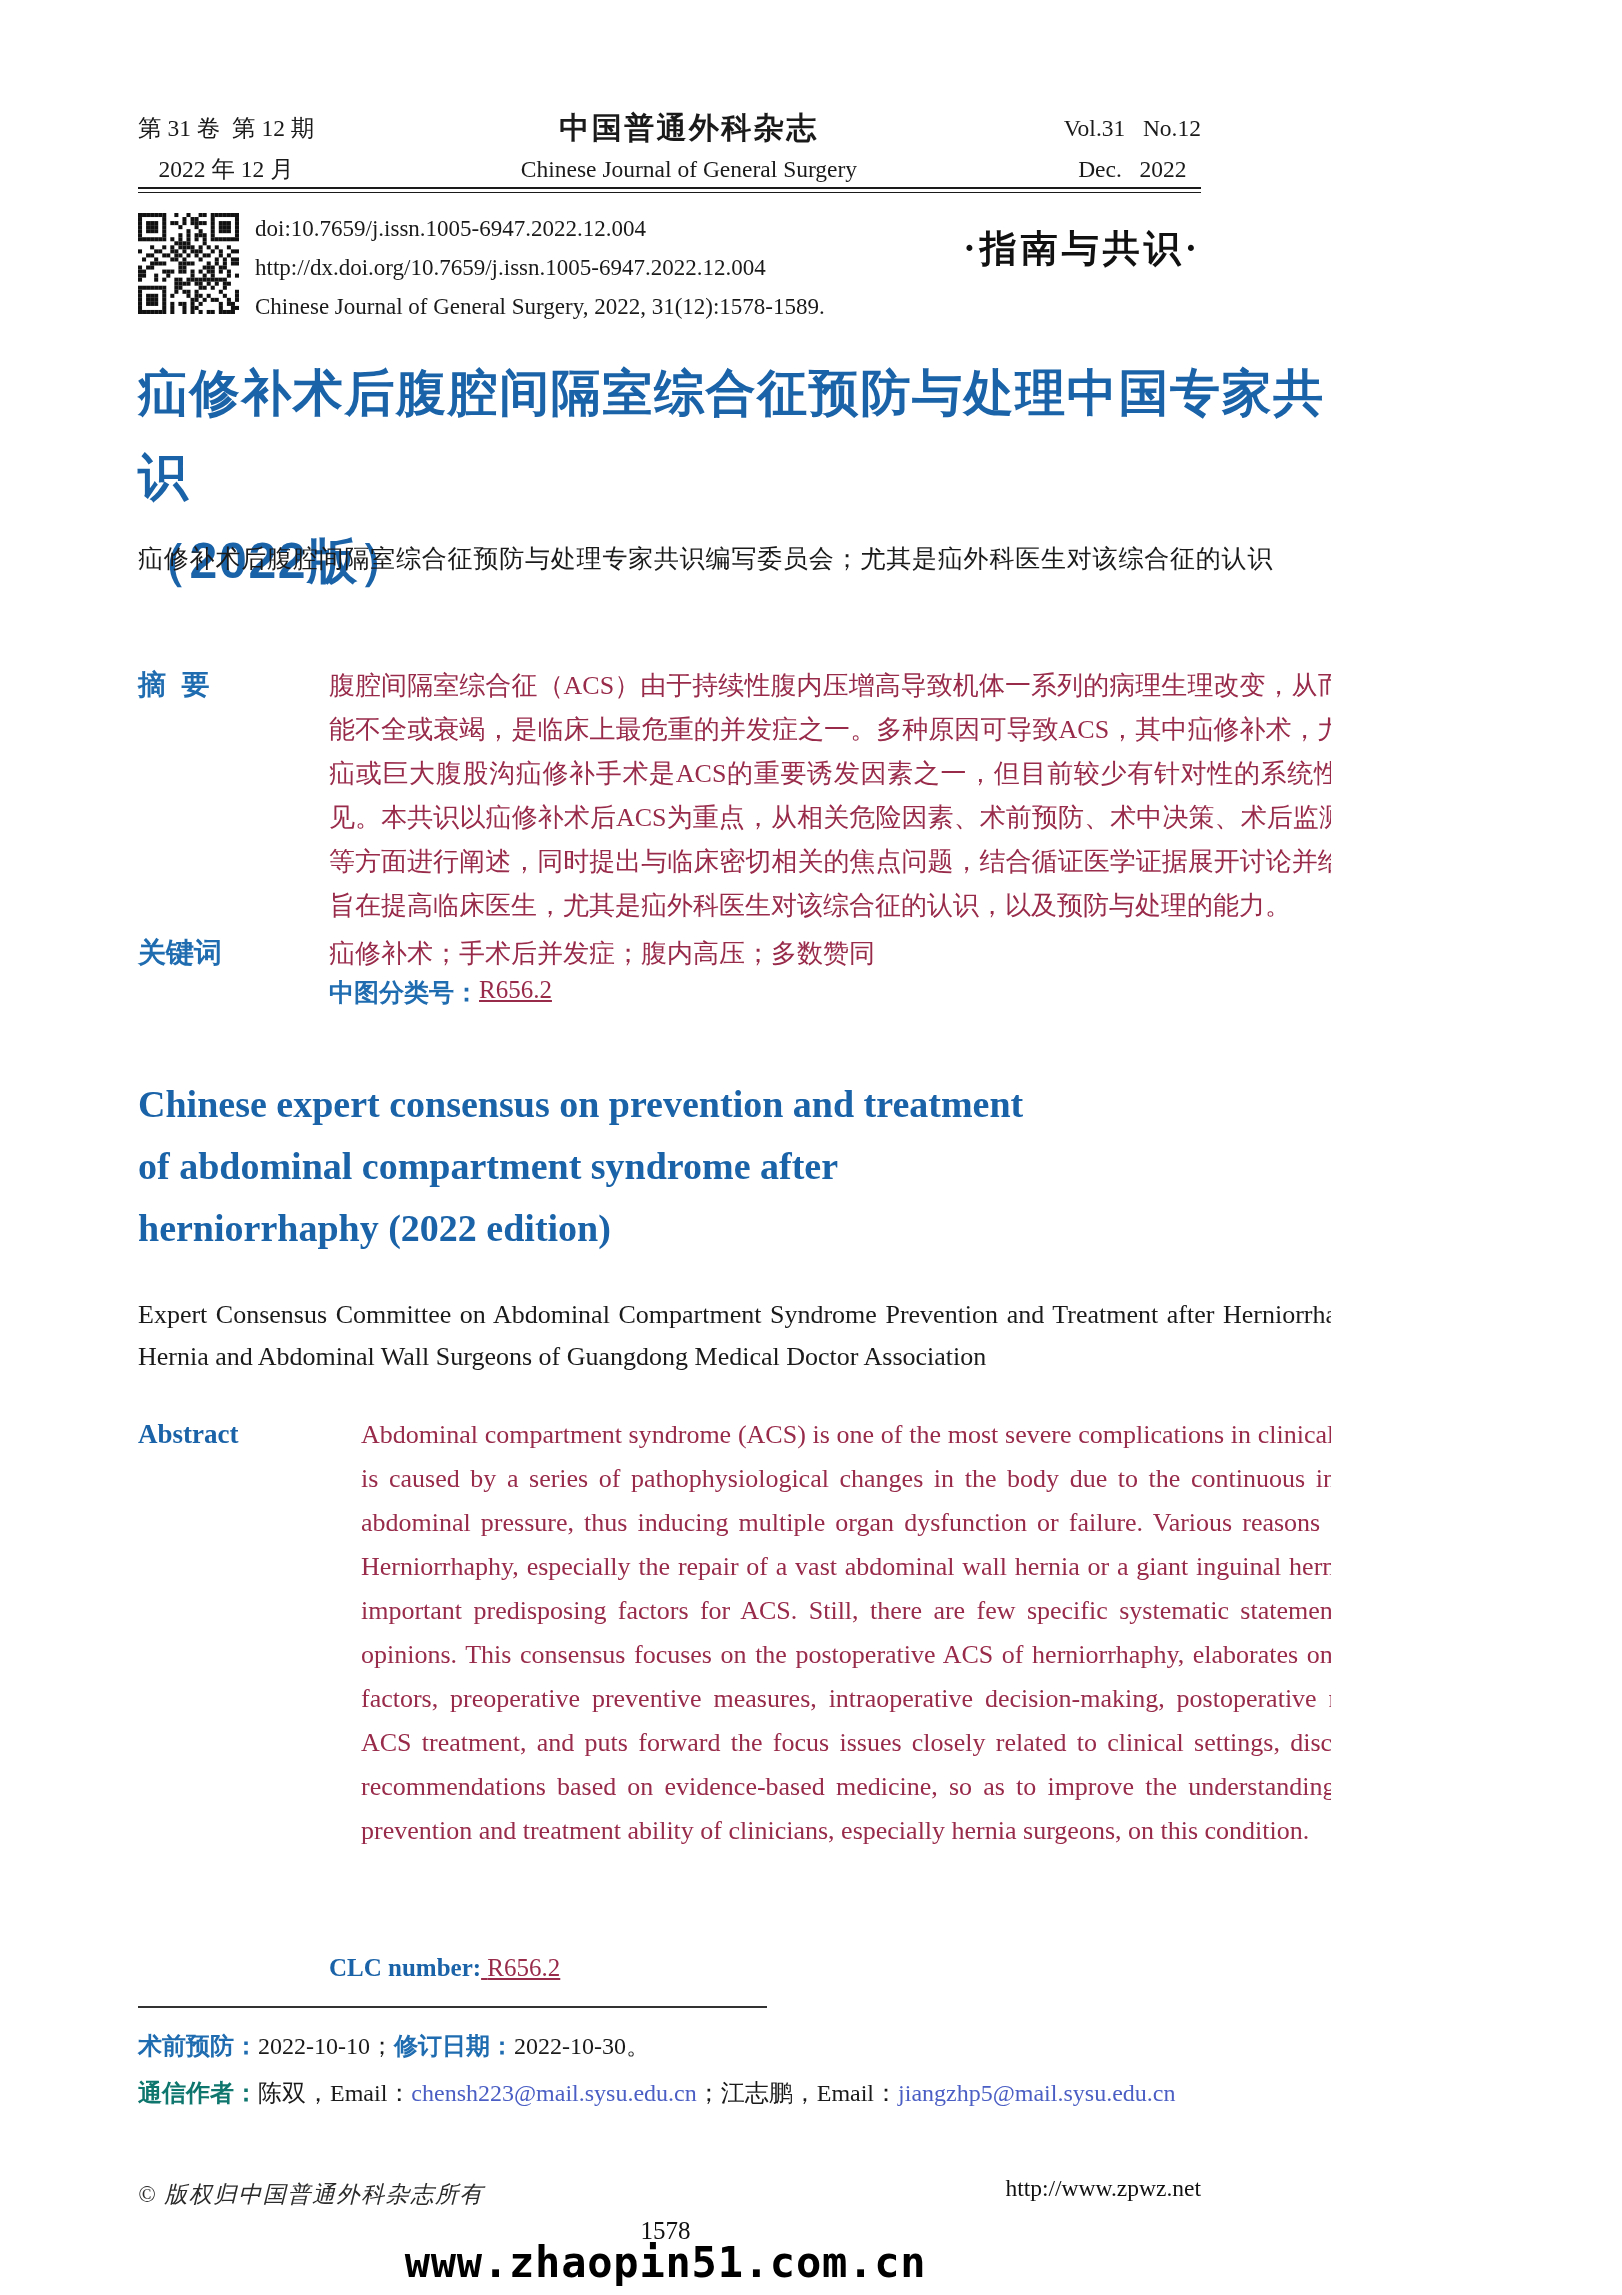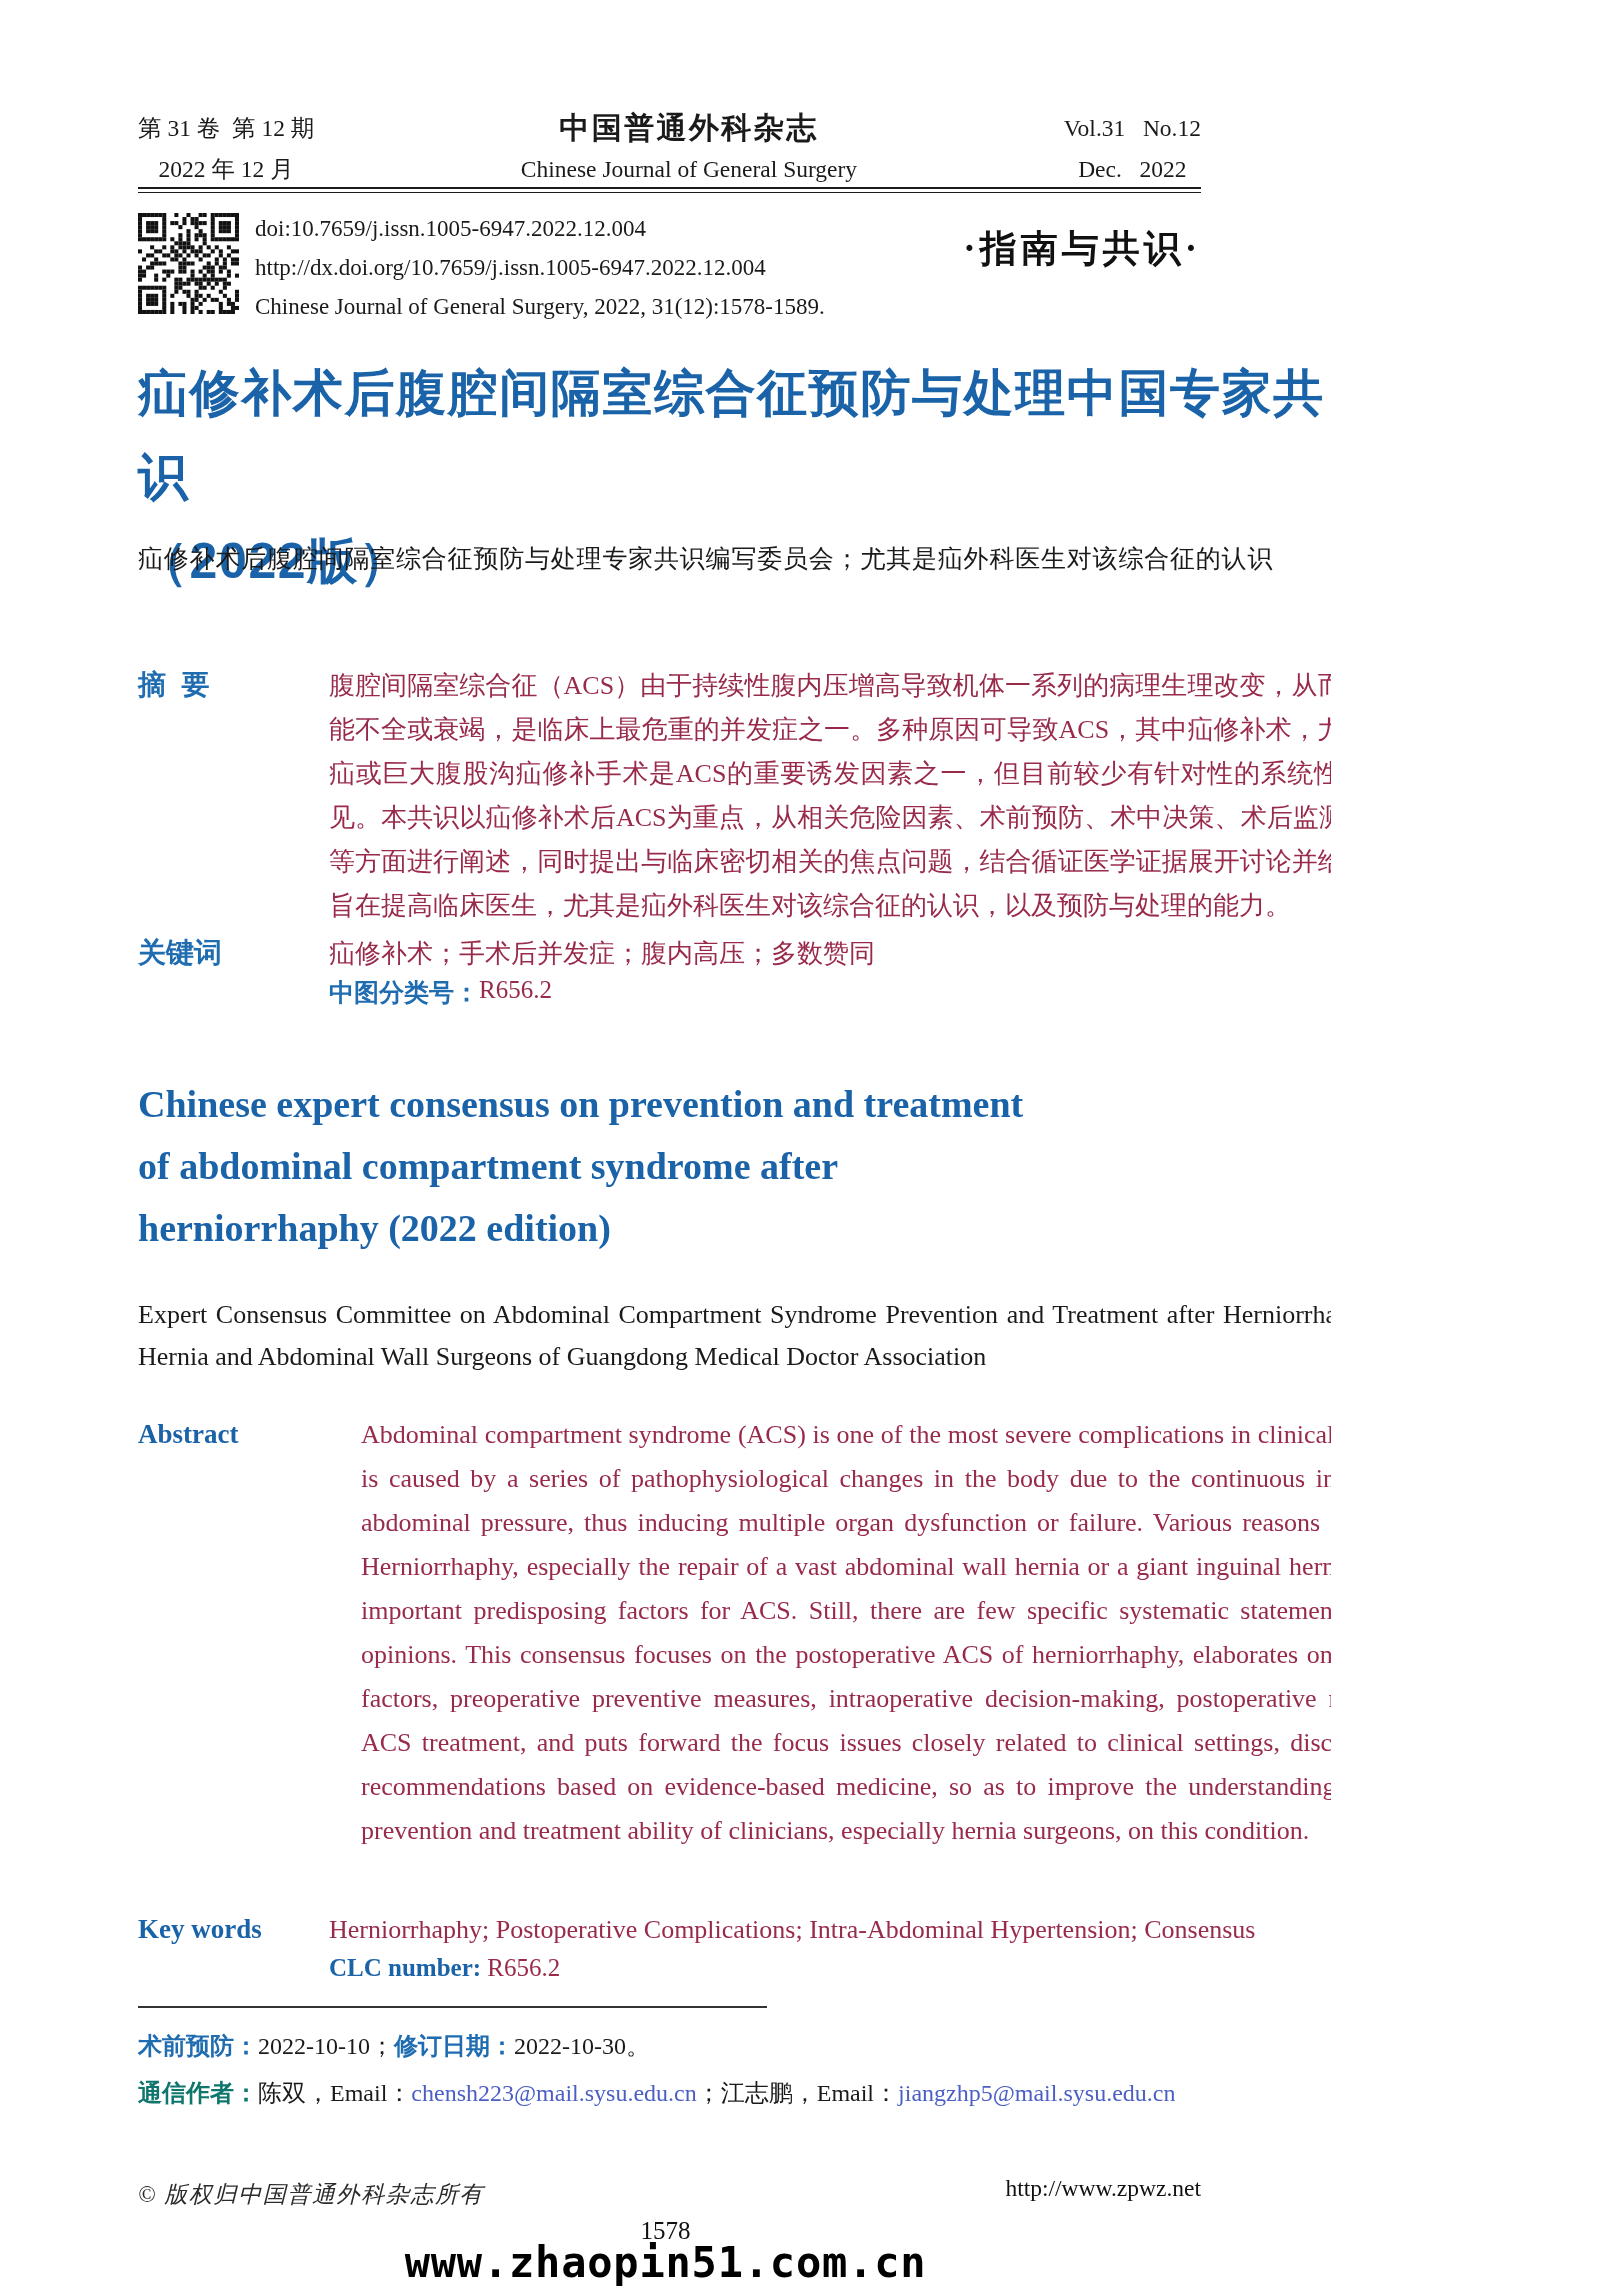--- a/index.html
+++ b/index.html
@@ -26,21 +26,21 @@
             font-family:"Liberation Sans","DejaVu Sans",sans-serif;}
   .authors-cn{position:absolute;left:138px;top:542px;font-size:25px;letter-spacing:0.8px;}
   
   .row{position:absolute;left:138px;width:1362px;display:flex;align-items:flex-start;}
   .lbl-cn{flex:none;width:191px;font-family:"Liberation Sans","DejaVu Sans",sans-serif;font-weight:bold;font-size:28px;line-height:41px;}
   .lbl-en{flex:none;width:191px;font-weight:bold;font-size:27px;line-height:42px;}
   .body-text{flex:1;font-size:26px;line-height:44px;text-align:justify;}
   .indent{padding-left:191px;}
   .clc-lbl-cn{font-family:"Liberation Sans","DejaVu Sans",sans-serif;font-weight:bold;font-size:25px;}
   .clc-lbl-en{font-weight:bold;font-size:25px;}
-  .clc-val{font-size:25px;}
+  .clc-val{font-size:25px;text-decoration:underline;}
   
   .title-en{position:absolute;left:138px;top:1073px;font-size:38px;font-weight:bold;line-height:62px;}
   .authors-en{position:absolute;left:138px;width:1362px;top:1294px;font-size:26px;line-height:42px;text-align:justify;}
   
   .footnote-rule{position:absolute;left:138px;top:2006px;width:629px;border-top:2.4px solid #333;}
   .fn-line{position:absolute;left:138px;font-size:24px;}
   .fn-lbl{font-family:"Liberation Sans","DejaVu Sans",sans-serif;font-weight:bold;}
   .fn-link{text-decoration:none;}
   
   .footer-copy{position:absolute;left:138px;top:2179px;font-size:23px;font-style:italic;color:#2b2b2b;letter-spacing:1.6px;}
@@ -404,24 +404,20 @@
     <div>Chinese expert consensus on prevention and treatment</div>
     <div>of abdominal compartment syndrome after</div>
     <div>herniorrhaphy (2022 edition)</div>
   </div>
   <div class="authors-en">Expert Consensus Committee on Abdominal Compartment Syndrome Prevention and Treatment after Herniorrhaphy; Society of Hernia and Abdominal Wall Surgeons of Guangdong Medical Doctor Association</div>
 
   <div class="row" style="top:1413px;gap:32px;">
     <div class="lbl-en" style="color: rgb(27, 99, 168);">Abstract</div>
     <div class="body-text" style="color: rgb(152, 42, 74);">Abdominal compartment syndrome (ACS) is one of the most severe complications in clinical practice, which is caused by a series of pathophysiological changes in the body due to the continuous increase of intra-abdominal pressure, thus inducing multiple organ dysfunction or failure. Various reasons can cause ACS. Herniorrhaphy, especially the repair of a vast abdominal wall hernia or a giant inguinal hernia, is one of the important predisposing factors for ACS. Still, there are few specific systematic statements or consensus opinions. This consensus focuses on the postoperative ACS of herniorrhaphy, elaborates on the related risk factors, preoperative preventive measures, intraoperative decision-making, postoperative monitoring, and ACS treatment, and puts forward the focus issues closely related to clinical settings, discusses and gives recommendations based on evidence-based medicine, so as to improve the understanding as well as the prevention and treatment ability of clinicians, especially hernia surgeons, on this condition.</div>
   </div>
-  <div class="row" style="top:1908px;">
-    <div class="lbl-en" style="color: rgb(27, 99, 168);">Key words</div>
-    <div class="body-text" style="color: rgb(152, 42, 74);">Herniorrhaphy; Postoperative Complications; Intra-Abdominal Hypertension; Consensus</div>
-  </div>
   <div class="row indent" style="top:1954px;">
     <span class="clc-lbl-en" style="color: rgb(27, 99, 168);">CLC number:</span>
       <span class="clc-val" style="color: rgb(152, 42, 74);">&nbsp;</span>
       <span class="clc-val" style="color: rgb(152, 42, 74);">R656.2</span>
   </div>
 
   <div class="footnote-rule"></div>
   <div class="fn-line" style="top:2030px;">
     <span class="fn-lbl" style="color: rgb(31, 108, 176);">术前预防：</span><span>2022-10-10；</span><span class="fn-lbl" style="color: rgb(31, 108, 176);">修订日期：</span><span>2022-10-30。</span>
   </div>

